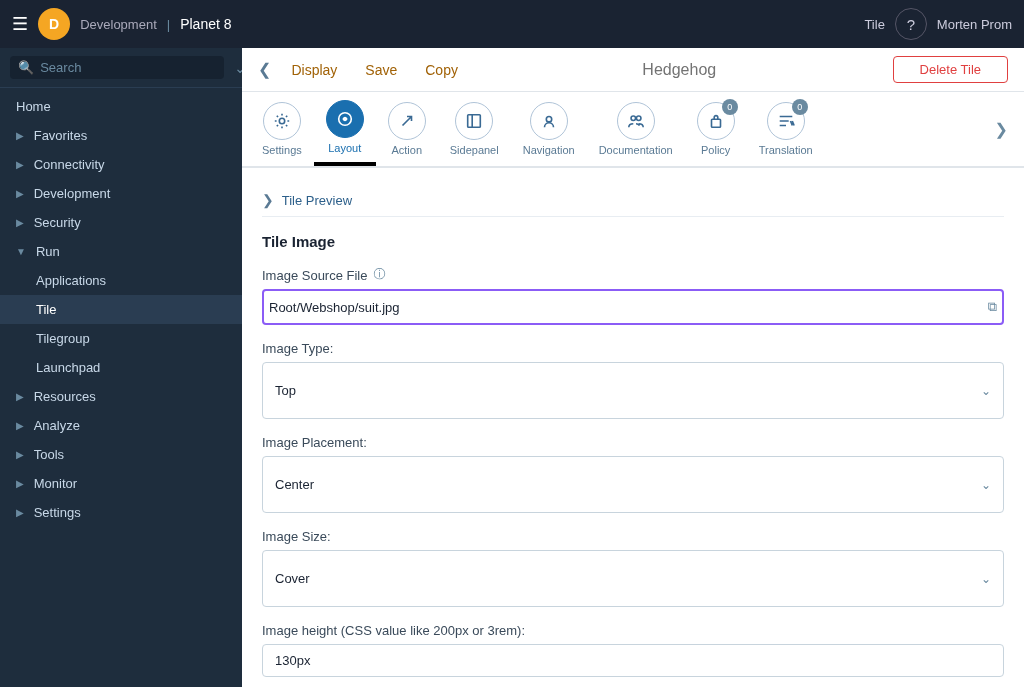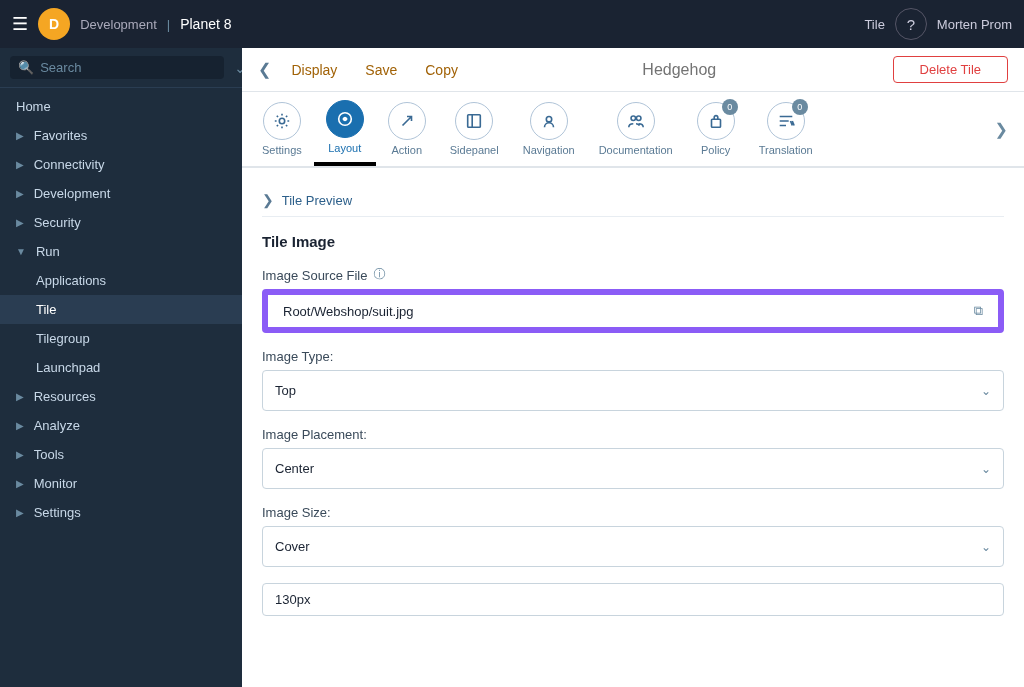--- a/index.html
+++ b/index.html
@@ -64,23 +64,23 @@
 
     .tile-preview-row { display: flex; align-items: center; gap: 8px; padding: 8px 0; border-bottom: 1px solid #e8edf2; margin-bottom: 16px; cursor: pointer; }
     .tile-preview-arrow { color: #5a7a94; font-size: 14px; }
     .tile-preview-label { color: #2c5f8a; font-size: 13px; font-weight: 500; }
 
     .section-title { font-size: 15px; font-weight: 600; color: #1a2332; margin-bottom: 16px; }
 
     .form-group { margin-bottom: 16px; }
     .form-label { font-size: 13px; color: #3a4a5a; margin-bottom: 6px; display: flex; align-items: flex-end; gap: 6px; }
     .form-label .help-icon { color: #6a8aa0; font-size: 12px; cursor: pointer; }
-    .form-input { width: 100%; border: 6px solid #8b5cf6; border-radius: 4px; padding: 8px 15px; font-size: 13px; color: #1a2332; outline: none; background: #fff; display: flex; align-items: center; justify-content: space-between; }
+    .form-input { width: 100%; border: 2px solid #8b5cf6; border-radius: 4px; padding: 8px 5px; font-size: 13px; color: #1a2332; outline: none; background: #fff; display: flex; align-items: center; justify-content: space-between; }
     .form-input-text { border: 1px solid #c8d4dd; border-radius: 4px; padding: 8px 12px; font-size: 13px; color: #1a2332; background: #fff; width: 100%; }
-    .form-select { width: 100%; border: 1px solid #c8d4dd; border-radius: 4px; padding: 12px 12px; font-size: 13px; color: #1a2332; outline: none; background: #fff; display: flex; align-items: center; justify-content: space-between; cursor: pointer; }
+    .form-select { width: 100%; border: 1px solid #c8d4dd; border-radius: 4px; padding: 20px 12px; font-size: 13px; color: #1a2332; outline: none; background: #fff; display: flex; align-items: center; justify-content: space-between; cursor: pointer; }
     .form-select .chevron { color: #6a8aa0; font-size: 12px; }
     .form-copy-icon { color: #6a8aa0; font-size: 13px; cursor: pointer; }
   </style>
 </head>
 <body>
 
 <div class="topbar">
   <span class="topbar-menu">☰</span>
   <div class="topbar-logo">D</div>
   <span class="topbar-env">Development</span>
@@ -299,17 +299,18 @@
 
       <div class="form-group">
         <div class="form-label">Image Size:</div>
         <div class="form-select">
           <span>Cover</span>
           <span class="chevron">⌄</span>
         </div>
       </div>
 
       <div class="form-group">
+        <div class="form-label">Image height (CSS value like 200px or 3rem):</div>
         <input class="form-input-text" type="text" value="130px" style="">
       </div>
     </div>
   </div>
 </div>
 
 </body></html>

